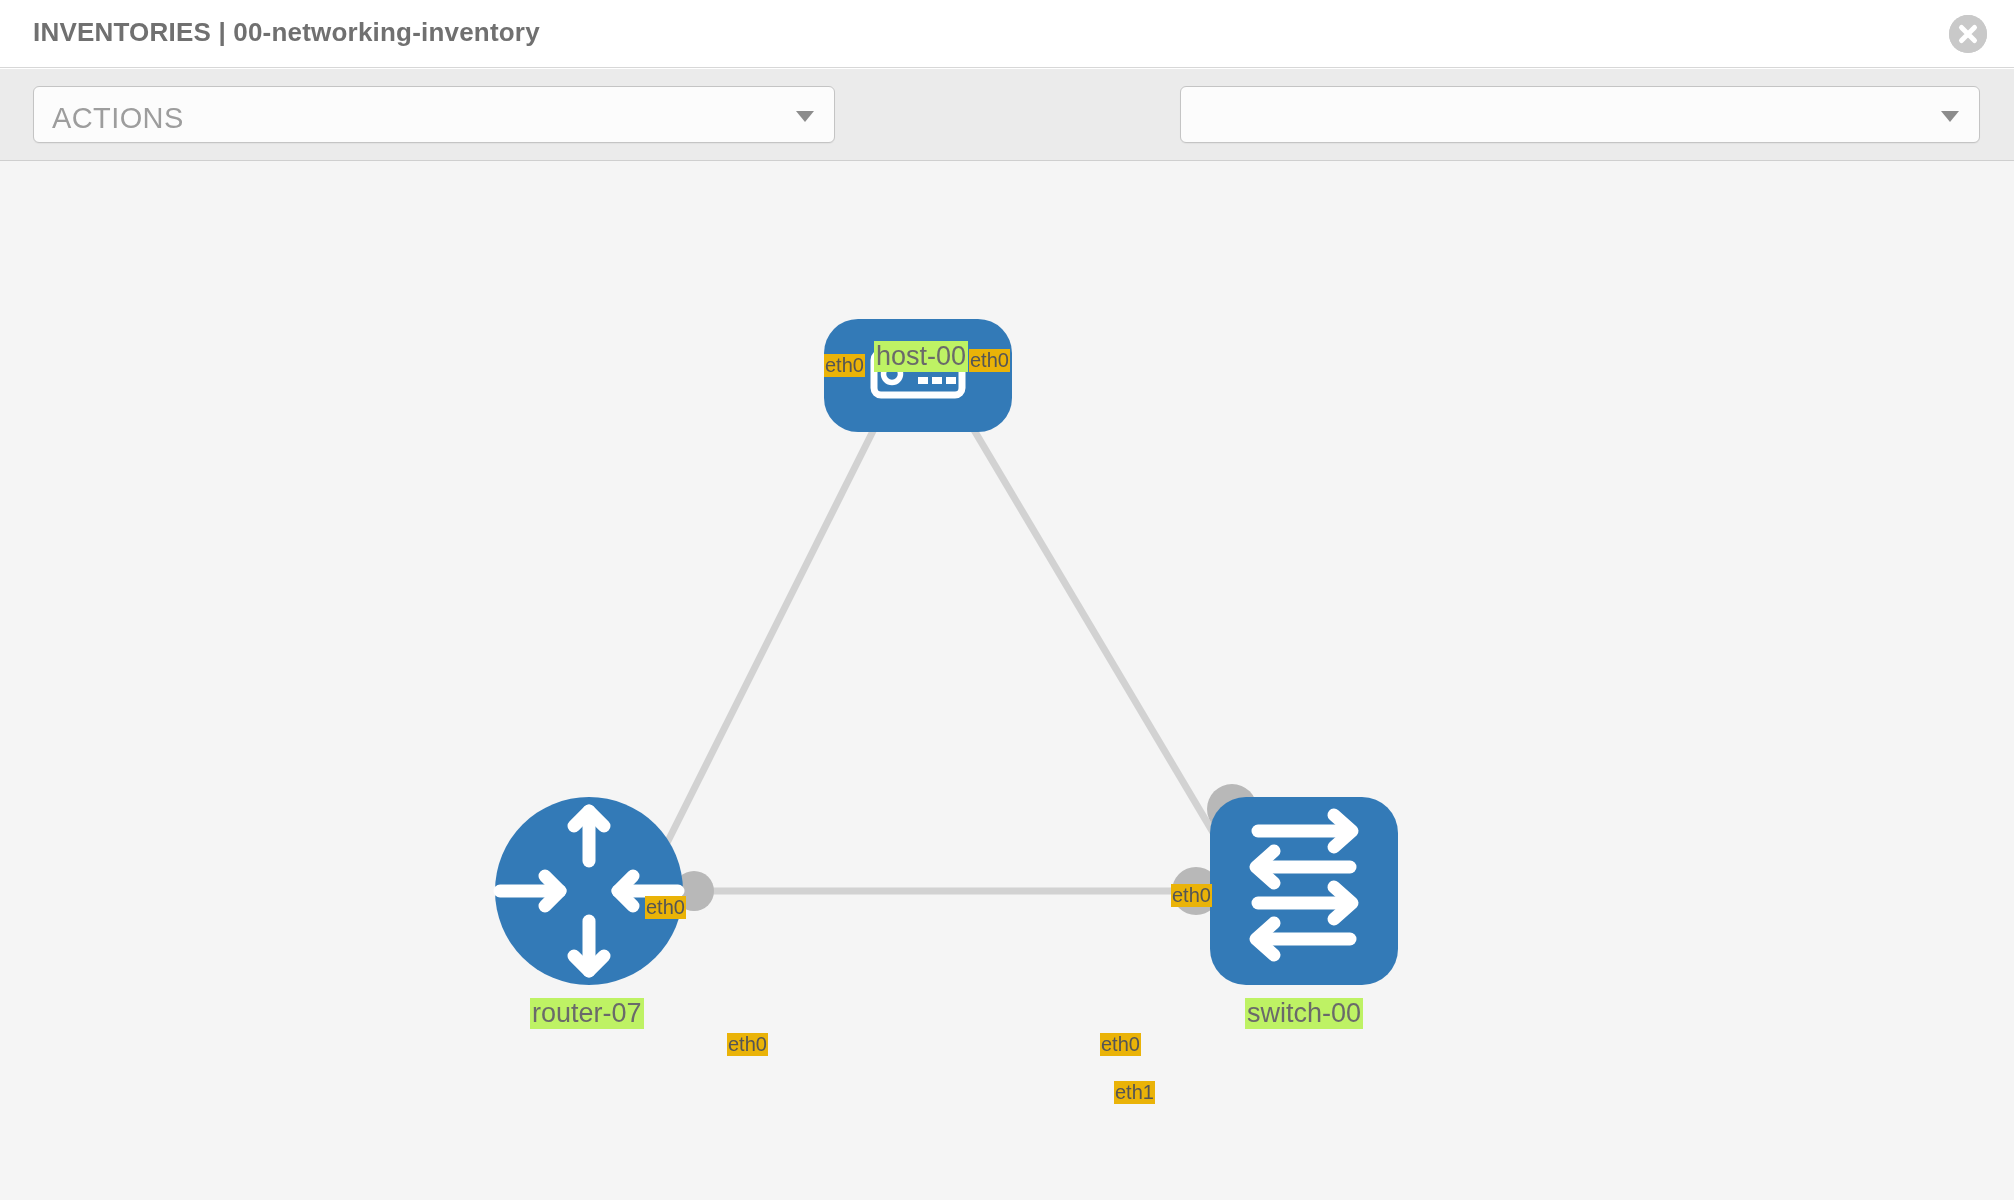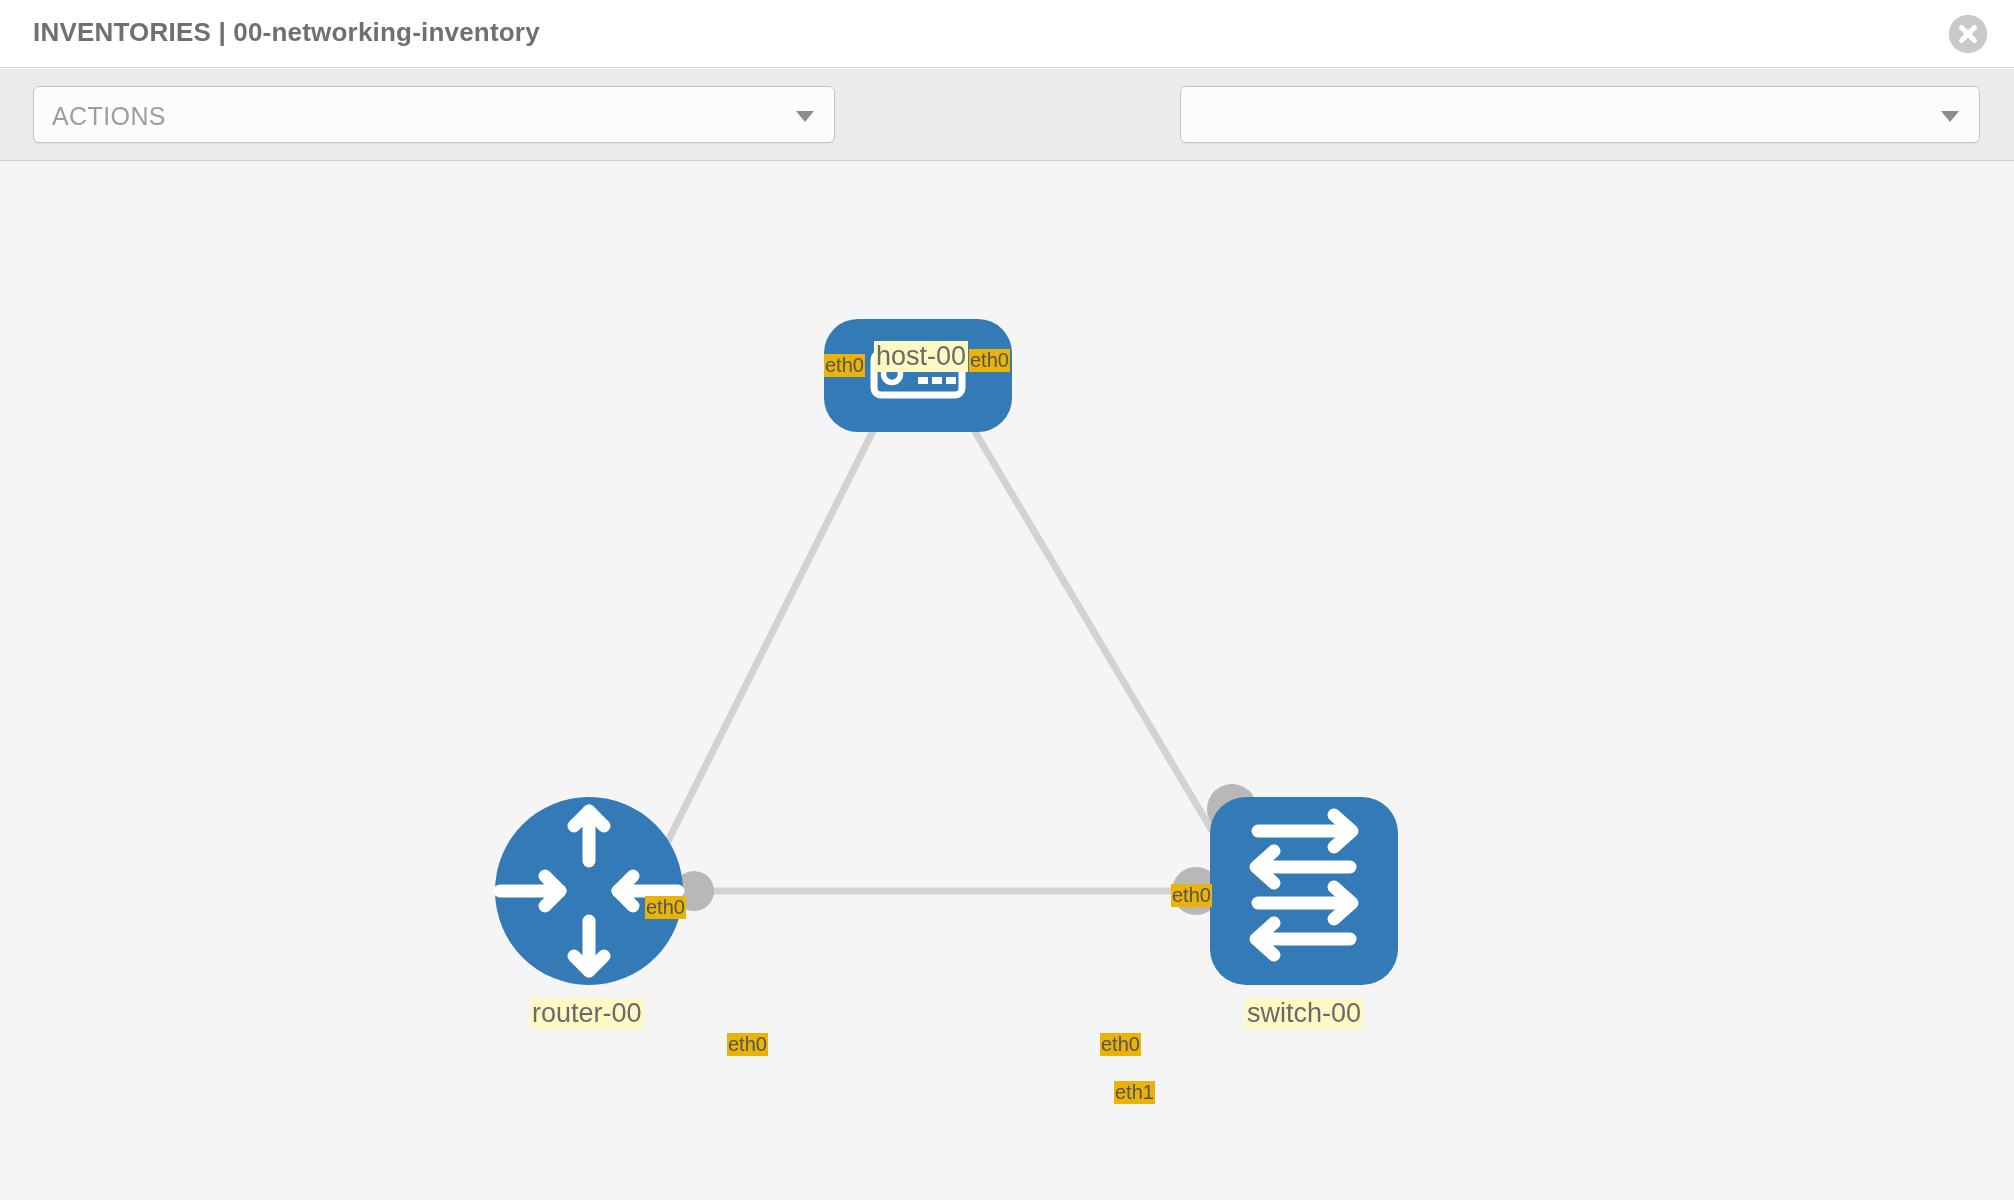--- a/index.html
+++ b/index.html
@@ -68,21 +68,21 @@
     background: #fcfcfc;
     border: 1px solid #c4c4c4;
     border-radius: 6px;
     box-shadow: 0 1px 1px rgba(0,0,0,0.04);
     cursor: pointer;
   }
   .actions-select .label {
     position: absolute;
     left: 18px;
     top: 15px;
-    font-size: 25px;
+    font-size: 29px;
     color: #9d9d9d;
     letter-spacing: 0.4px;
   }
   .caret {
     position: absolute;
     right: 20px;
     top: 24px;
     width: 0; height: 0;
     border-left: 9px solid transparent;
     border-right: 9px solid transparent;
@@ -130,21 +130,21 @@
     height: 1039px;
     background: #f5f5f5;
     overflow: hidden;
   }
   .canvas svg { position: absolute; top: 0; left: 0; }
 
   .node-label {
     position: absolute;
     font-size: 27px;
     color: #6a6a6a;
-    background: #fef9c3;
+    background: #bef264;
     white-space: nowrap;
     padding: 0 2px;
   }
   .edge-label {
     position: absolute;
     font-size: 20px;
     color: #555555;
     background: #eab308;
     white-space: nowrap;
     padding: 0 1px;
@@ -252,21 +252,21 @@
           <path d="M1274 690 L1256 706 L1274 722"></path>
           <path d="M1258 742 H 1350"></path>
           <path d="M1334 726 L1352 742 L1334 758"></path>
           <path d="M1350 778 H 1258"></path>
           <path d="M1274 762 L1256 778 L1274 794"></path>
         </g>
       </g>
     </svg>
 
     <div class="node-label" style="left:874px; top:180px;">host-00</div>
-    <div class="node-label" style="left:530px; top:837px;">router-00</div>
+    <div class="node-label" style="left:530px; top:837px;">router-07</div>
     <div class="node-label" style="left:1245px; top:837px;">switch-00</div>
 
     <div class="edge-label" style="left:824px; top:193px;">eth0</div>
     <div class="edge-label" style="left:969px; top:188px;">eth0</div>
     <div class="edge-label" style="left:645px; top:735px;">eth0</div>
     <div class="edge-label" style="left:1171px; top:723px;">eth0</div>
     <div class="edge-label" style="left:727px; top:872px;">eth0</div>
     <div class="edge-label" style="left:1100px; top:872px;">eth0</div>
     <div class="edge-label" style="left:1114px; top:920px;">eth1</div>
 

